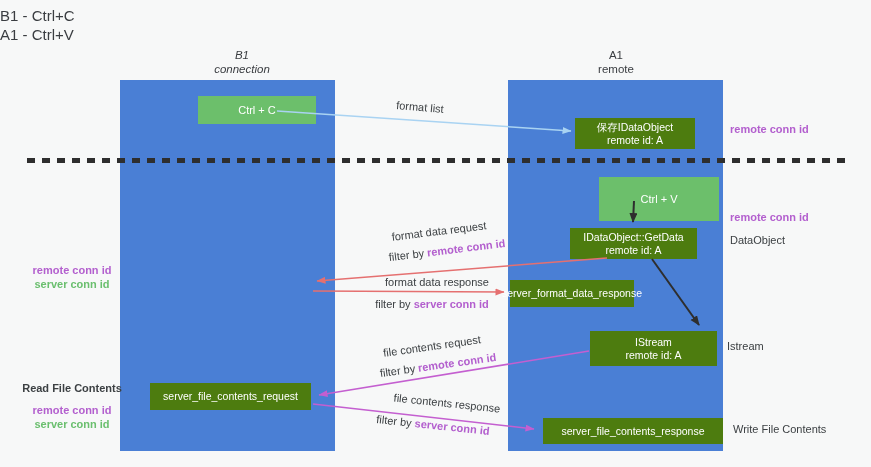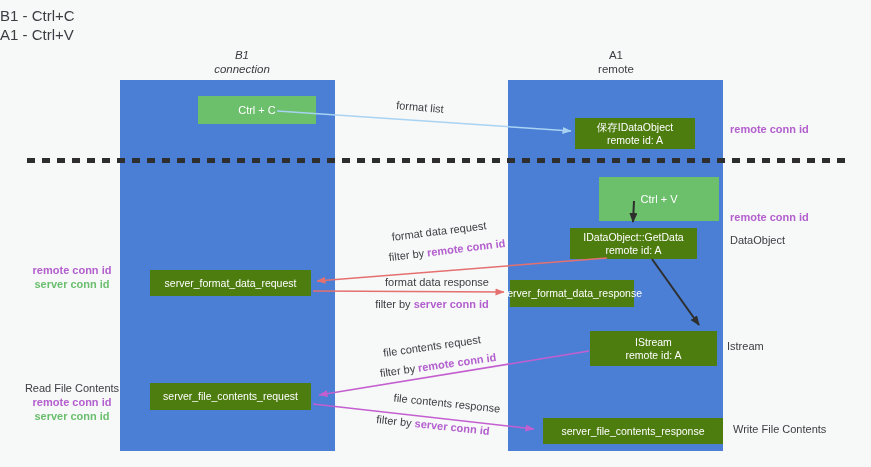--- a/index.html
+++ b/index.html
@@ -73,23 +73,20 @@
 
   <div class="node green" style="left:575px;top:177px;width:120px;height:44px;margin-left:24px;">
     <span>Ctrl + V</span>
   </div>
 
   <div class="node orange" style="left:570px;top:228px;width:127px;height:31px;">
     <span>IDataObject::GetData</span>
     <span>remote id: A</span>
   </div>
 
-  <div class="node orange" style="left:150px;top:270px;width:161px;height:26px;">
-    <span>server_format_data_request</span>
-  </div>
 
   <div class="node orange" style="left:510px;top:280px;width:124px;height:27px;">
     <span>server_format_data_response</span>
   </div>
 
   <div class="node orange" style="left:590px;top:331px;width:127px;height:35px;">
     <span>IStream</span>
     <span>remote id: A</span>
   </div>
 
@@ -153,18 +150,18 @@
   <div class="side bold-purple" style="left:730px;top:211px;">remote conn id</div>
   <div class="side" style="left:730px;top:234px;">DataObject</div>
   <div class="side" style="left:727px;top:340px;">Istream</div>
   <div class="side" style="left:733px;top:423px;">Write File Contents</div>
 
   <div class="leftblock" style="left:12px;top:263px;">
     <div class="purple">remote conn id</div>
     <div class="greentx">server conn id</div>
   </div>
   <div class="leftblock" style="left:12px;top:381px;">
-    <div class="dark" style="margin-bottom:0;">Read File Contents</div>
+    <div class="dark" style="margin-bottom:8px;font-weight:bold;">Read File Contents</div>
     <div class="purple">remote conn id</div>
     <div class="greentx">server conn id</div>
   </div>
 
 </div>
 
 </body></html>

